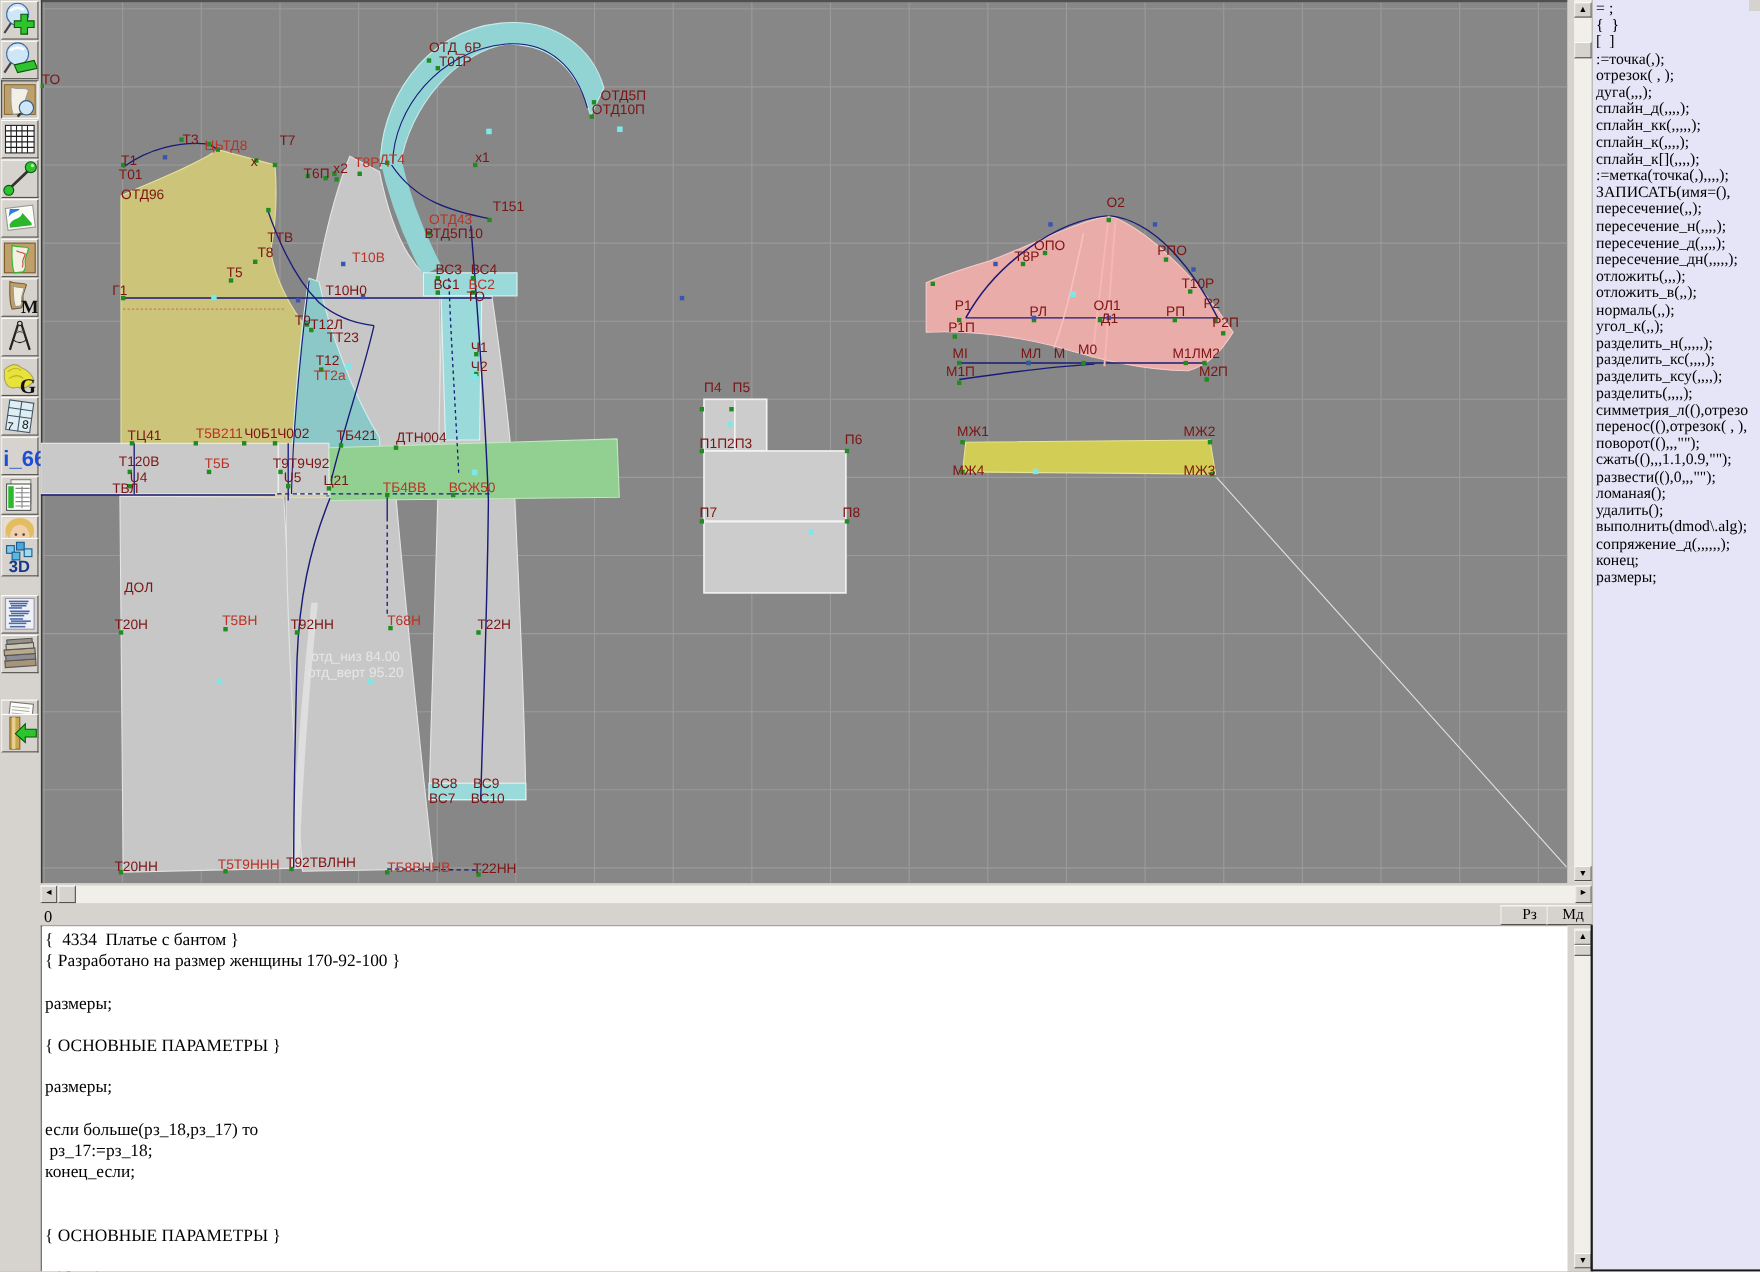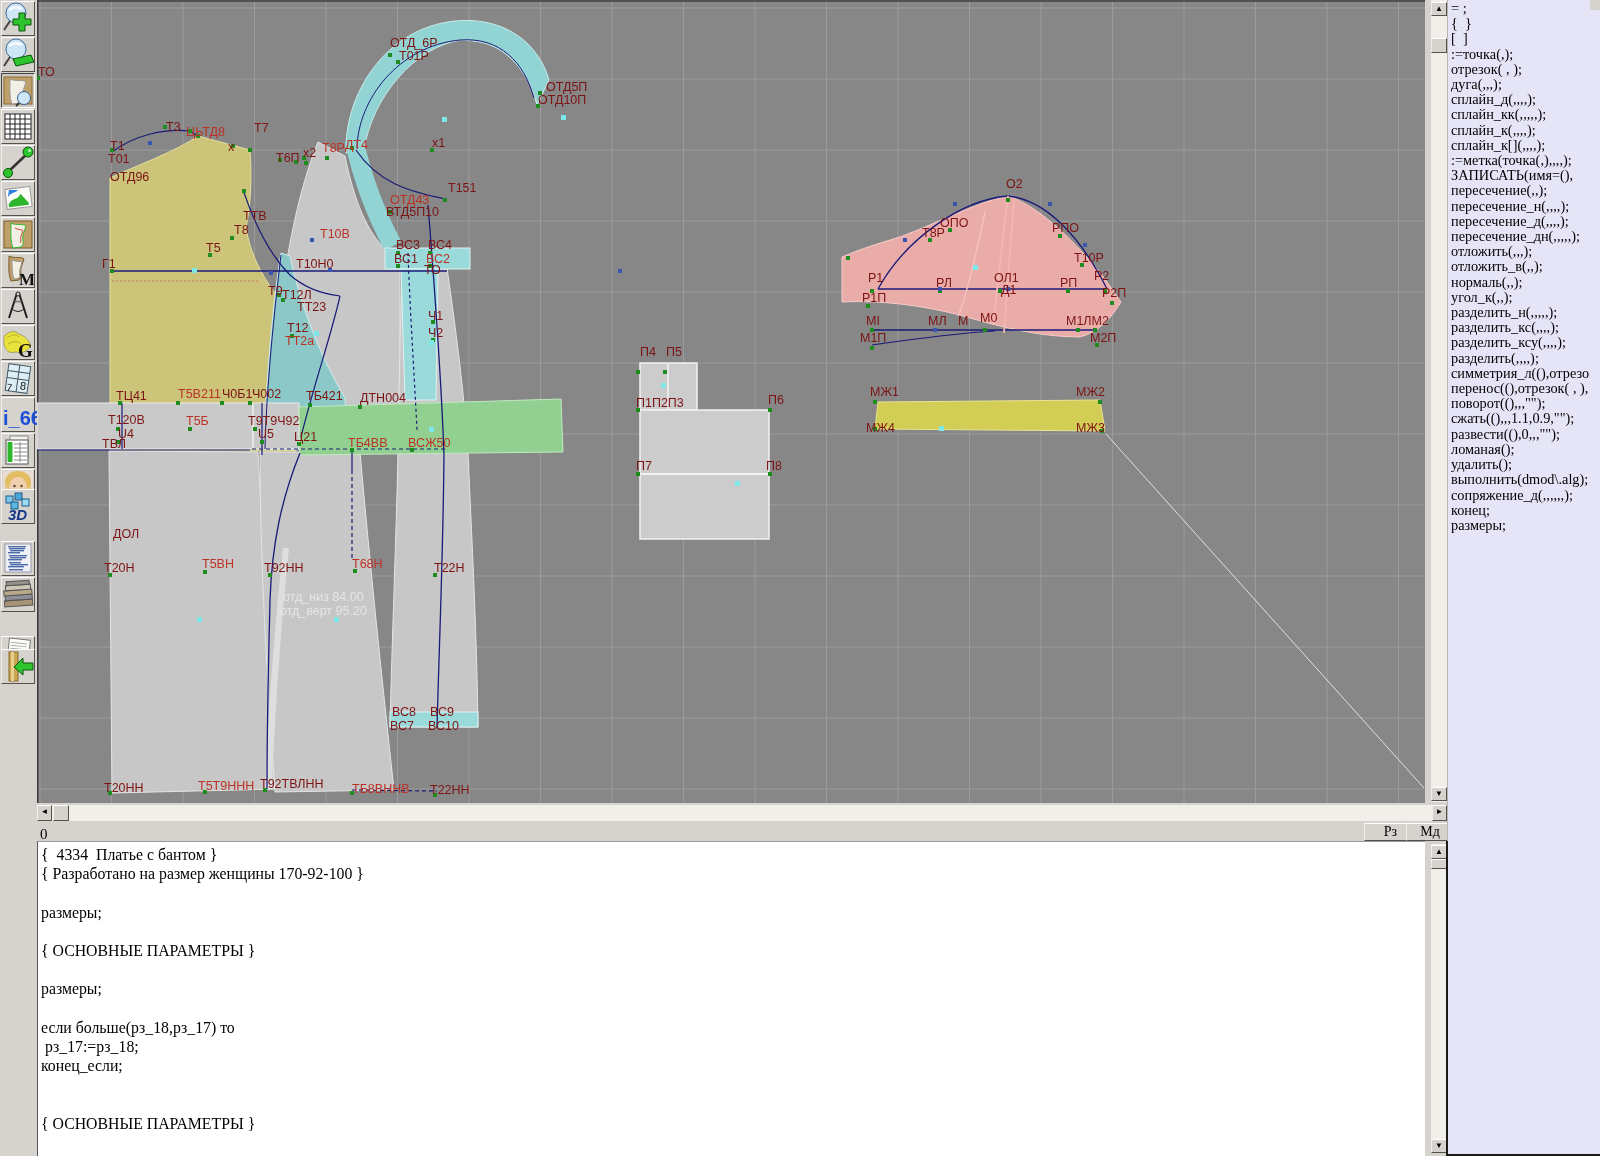--- a/index.html
+++ b/index.html
@@ -148,21 +148,21 @@
             <rect x="1" y="1" width="30" height="31" fill="#e8ddd0"></rect>
             <ellipse cx="16" cy="12" rx="13" ry="11" fill="#e3bd62"></ellipse>
             <ellipse cx="16" cy="18" rx="9" ry="11" fill="#f0cfae"></ellipse>
             <path d="M3 13 q2 14 7 19 l-7 1z M29 13 q-2 14 -7 19 l7 1z" fill="#e3bd62"></path>
             <circle cx="12.5" cy="16" r="1.2" fill="#554433"></circle>
             <circle cx="19.5" cy="16" r="1.2" fill="#554433"></circle>
             <path d="M13 24 q3 2.5 6 0" stroke="#c66" fill="none"></path>
           </svg>
         </div>
       </div>
-<div class="btn" style="top:489px;font-style:italic;">
+<div class="btn" style="top:489px;">
         <div style="position:relative;width:32px;height:33px;">
           <svg width="32" height="33" viewBox="0 0 32 33" style="position:absolute;left:0;top:0;">
             <g stroke="#1a5a8a">
               <rect x="4" y="6" width="7" height="7" fill="#7ec8e8"></rect>
               <rect x="13" y="3" width="7" height="7" fill="#4aa8d8"></rect>
               <rect x="20" y="9" width="7" height="7" fill="#9adcf0"></rect>
               <rect x="9" y="12" width="7" height="7" fill="#5ab8e0"></rect>
             </g>
             <text x="6" y="30" font-size="15" font-weight="bold" fill="#15388a">3D</text>
           </svg>

